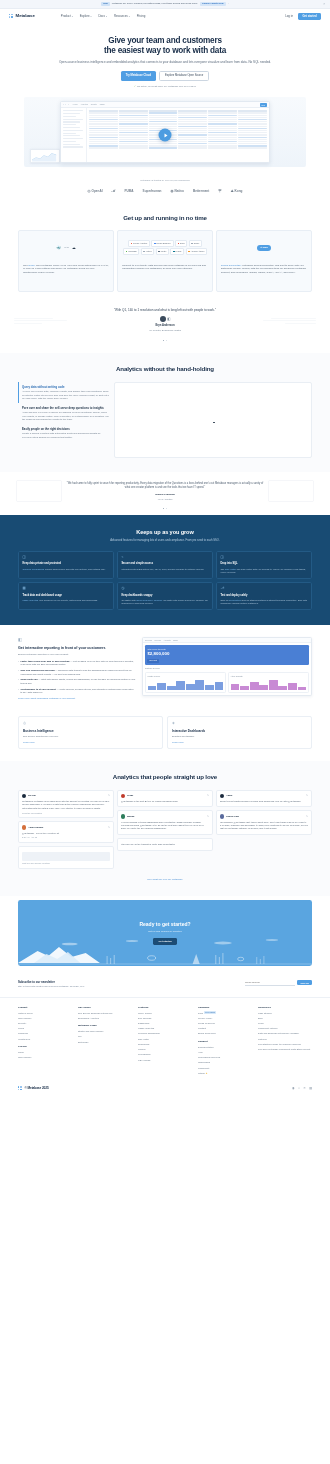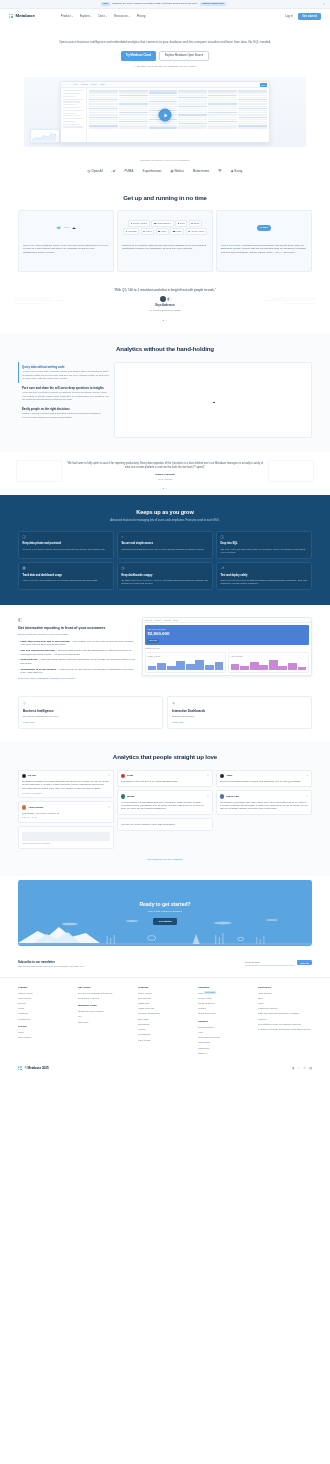--- a/index.html
+++ b/index.html
@@ -382,20 +382,24 @@
           <span>Pricing</span>
         </div>
     </div>
     <div class="nav-right">
       <span class="login">Log in</span>
       <button class="btn-primary">Get started</button>
     </div>
   </div>
 
   <div class="hero">
+    <h1>
+      <span>Give your team and customers</span><br>
+      <span>the easiest way to work with data</span>
+    </h1>
     <p>Open-source business intelligence and embedded analytics that connects to your database and lets everyone visualize and learn from data. No SQL needed.</p>
     <div class="hero-btns">
       <button class="btn-hero-p">Try Metabase Cloud</button>
       <button class="btn-hero-s">Explore Metabase Open Source</button>
     </div>
     <div class="hero-note">
       <span class="check">✓</span>
       <span>No setup, no credit card. Try Metabase free for 14 days.</span>
     </div>
   </div>

